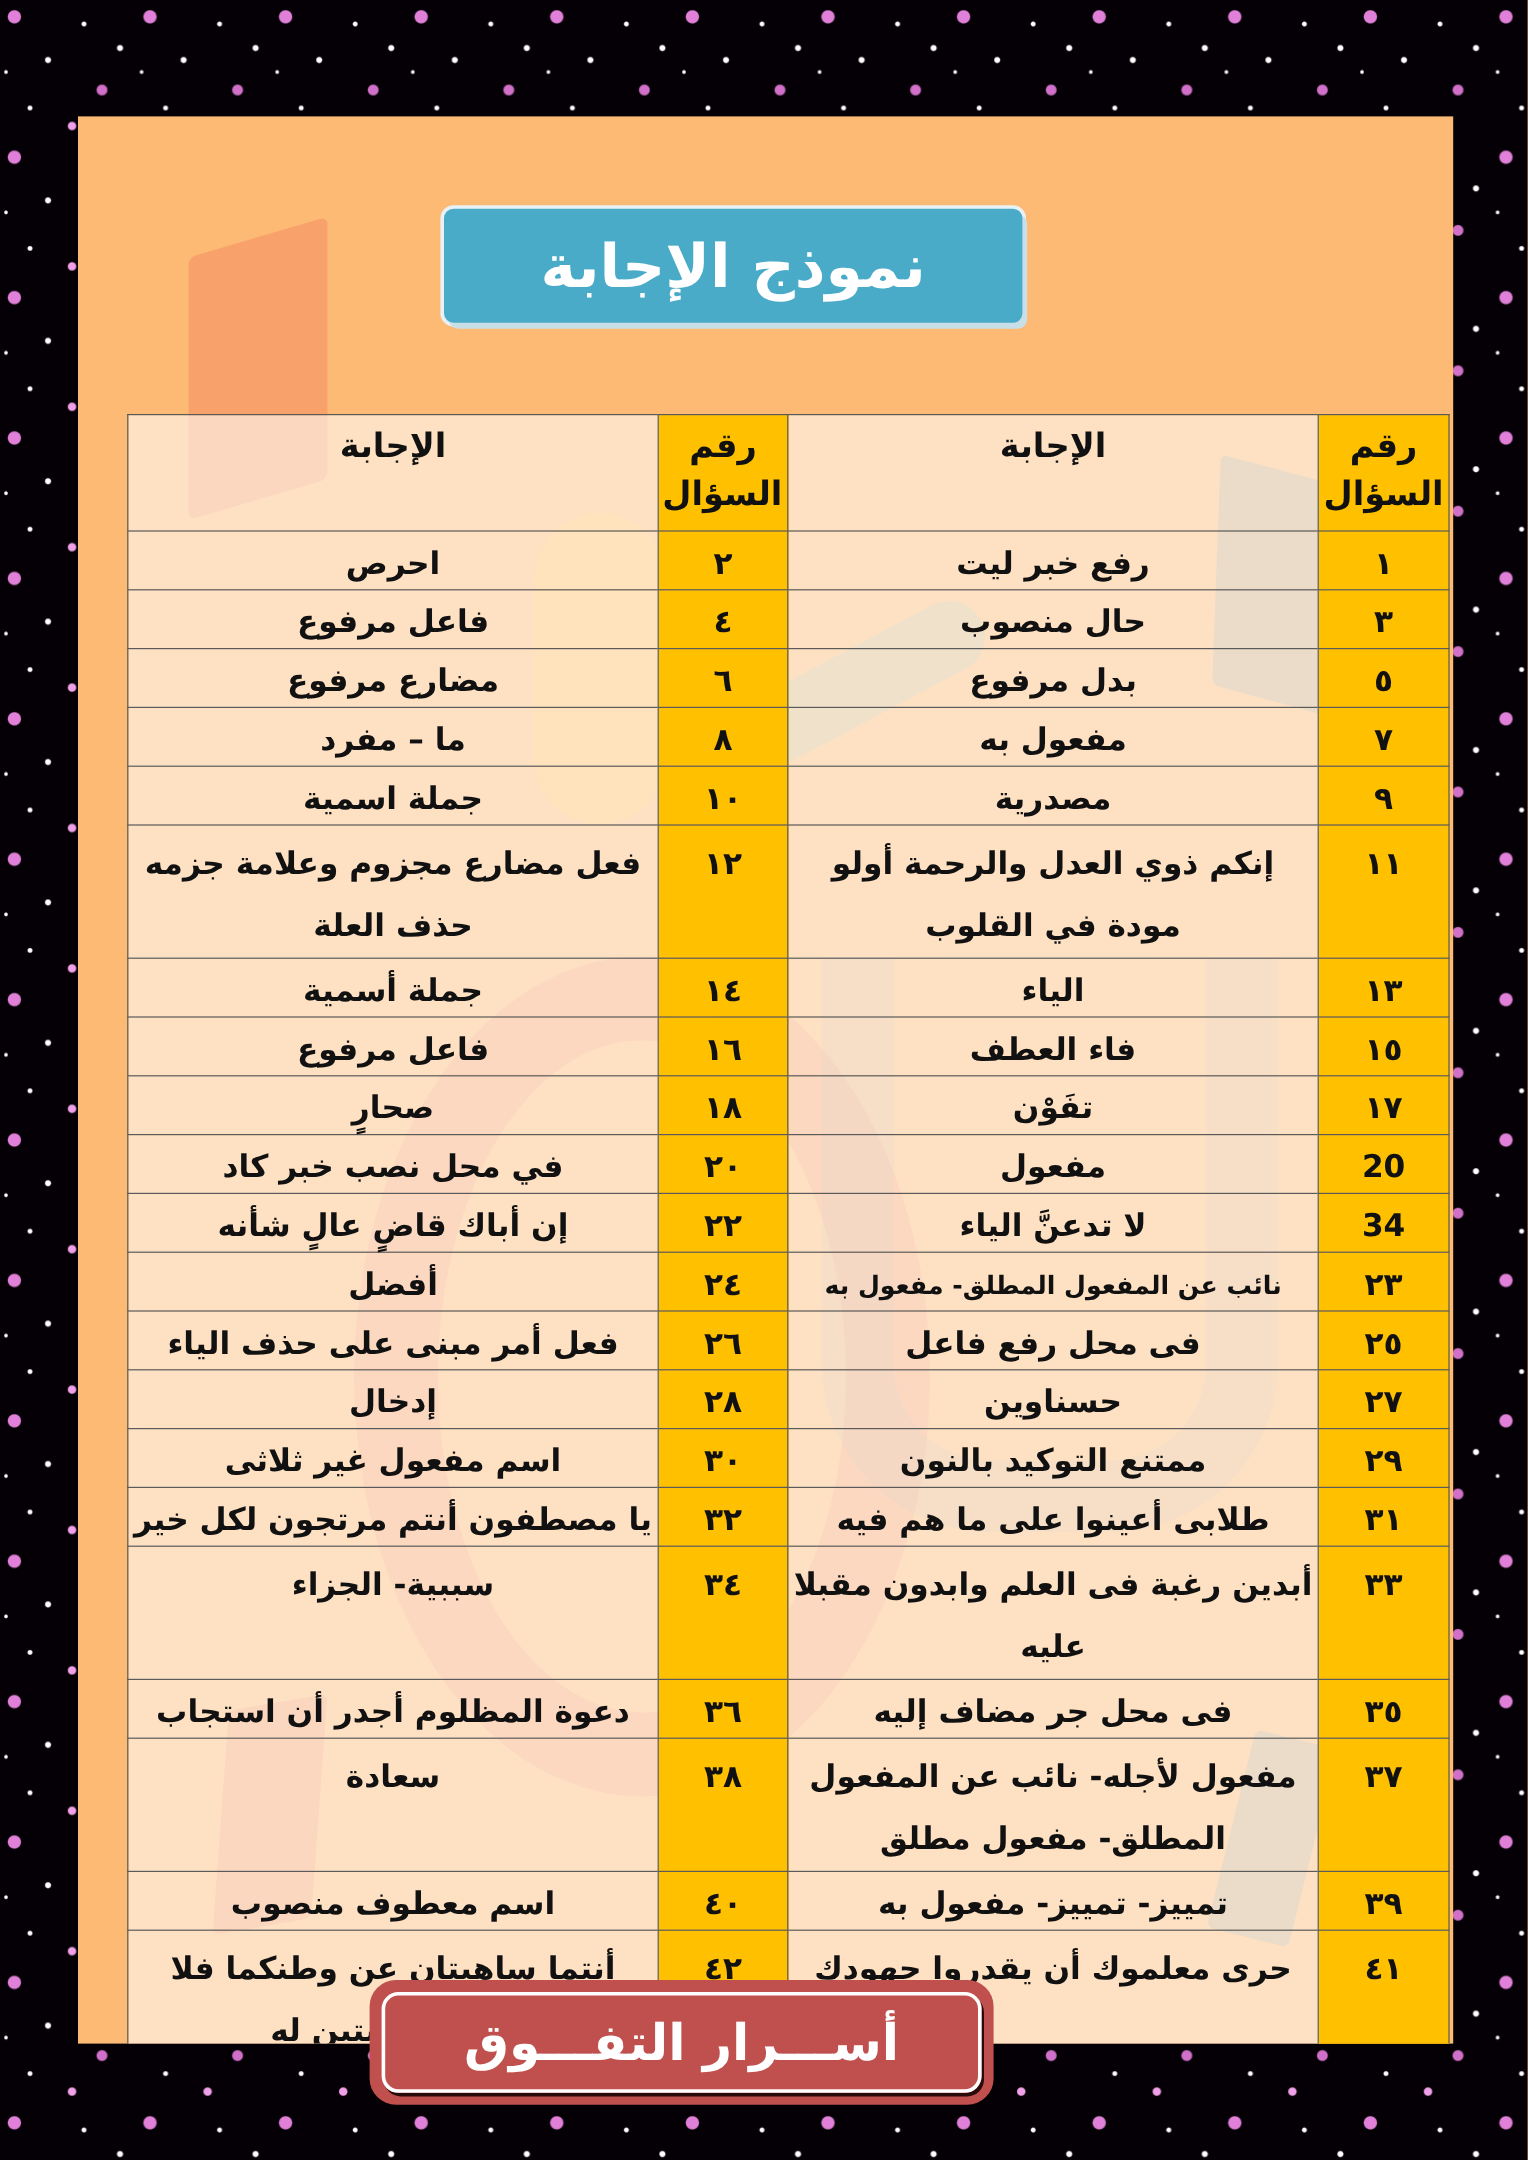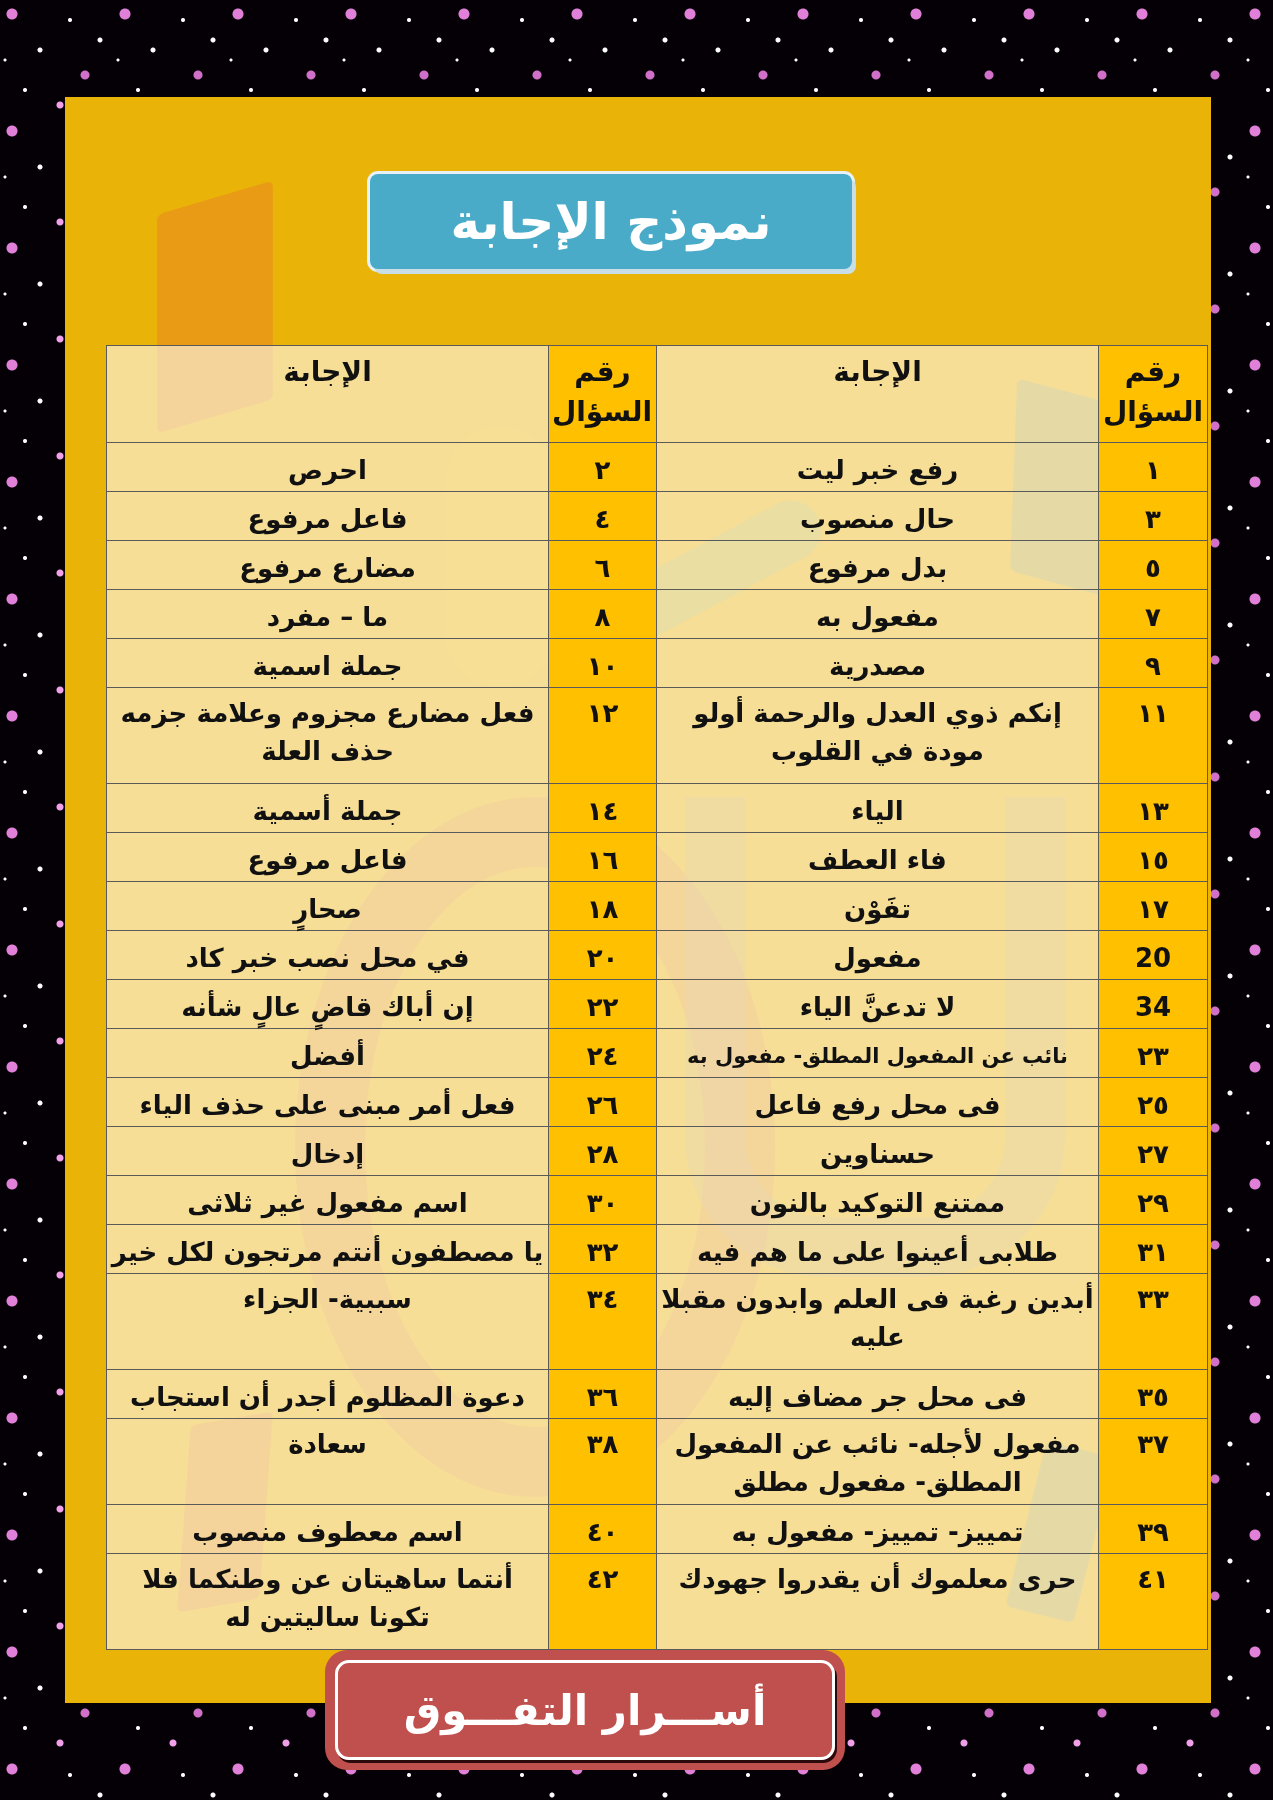--- a/index.html
+++ b/index.html
@@ -17,21 +17,21 @@
       radial-gradient(circle at 70px 20px, #ffffff 0 1.5px, transparent 2.5px),
       radial-gradient(circle at 85px 75px, #d070c8 0 4px, transparent 5px),
       radial-gradient(circle at 25px 90px, #ffffff 0 1.5px, transparent 2.5px),
       radial-gradient(circle at 60px 105px, #f0a0e8 0 3px, transparent 4px),
       radial-gradient(circle at 100px 40px, #ffffff 0 2px, transparent 3px),
       radial-gradient(circle at 5px 60px, #ffffff 0 1px, transparent 2px);
     background-size: 113px 117px;
   }
   .page {
     position: absolute; left: 65px; top: 97px; width: 1146px; height: 1606px;
-    background: #eab308; overflow: hidden;
+    background: #fdba74; overflow: hidden;
   }
   
   .wm { position: absolute; opacity: 0.22; }
   .wm-book-red { left: 95px; top: 95px; width: 110px; height: 230px; background: #e84a4a; transform: skewX(-18deg) rotate(-18deg); border-radius: 6px; }
   .wm-book-blue { left: 950px; top: 290px; width: 90px; height: 200px; background: #3a7fb0; transform: skewX(14deg) rotate(16deg); border-radius: 6px; }
   .wm-book-red2 { left: 120px; top: 1320px; width: 80px; height: 190px; background: #e84a4a; transform: skewX(-14deg) rotate(-10deg); border-radius: 6px; }
   .wm-book-blue2 { left: 960px; top: 1350px; width: 70px; height: 170px; background: #3a7fb0; transform: rotate(14deg); border-radius: 6px; }
   .wm-big-o { left: 230px; top: 700px; width: 340px; height: 560px; border: 70px solid #e84a4a; border-radius: 50%; opacity: 0.18; }
   .wm-big-u { left: 620px; top: 700px; width: 260px; height: 420px; border: 60px solid #999; border-top: none; border-radius: 0 0 140px 140px; opacity: 0.16; }
   .wm-yellow { left: 380px; top: 330px; width: 110px; height: 260px; background: #ffd000; border-radius: 55px; opacity: 0.15; }
@@ -66,25 +66,25 @@
   .col-ans { width: 442px; background: rgba(255,255,255,0.35); }
   .col-num2 { width: 108px; background: #ffc000; }
   .col-ans2 { width: 442px; background: rgba(255,255,255,0.35); }
   .ans-table td { font-size: 26px; }
   .ans-table td.num { font-size: 26px; }
   .ans-table td.small { font-size: 21px; margin-left: 40px; }
   .ans-table tr.h-header { height: 97px; }
   .ans-table tr.h1 { height: 49px; }
   .ans-table tr.h2 { height: 96px; }
   .ans-table tr.h19 { height: 86px; }
-  .ans-table tr.h2 td, .ans-table tr.h19 td { line-height: 38px; }
+  .ans-table tr.h2 td, .ans-table tr.h19 td { line-height: 52px; }
 
   
   .footer-banner {
-    position: absolute; left: 325px; top: 1650px; width: 520px; height: 120px;
+    position: absolute; left: 308px; top: 1650px; width: 520px; height: 104px;
     background: #c0504d; border-radius: 22px; z-index: 5;
     display: flex; align-items: center; justify-content: center;
   }
   .footer-inner {
     position: absolute; left: 10px; top: 10px; right: 10px; bottom: 10px;
     border: 3px solid #ffffff; border-radius: 14px;
     box-shadow: 2px 3px 0 #2a0a0a;
   }
   .footer-text {
     position: relative; color: #ffffff; font-size: 42px; font-weight: bold; direction: rtl;

